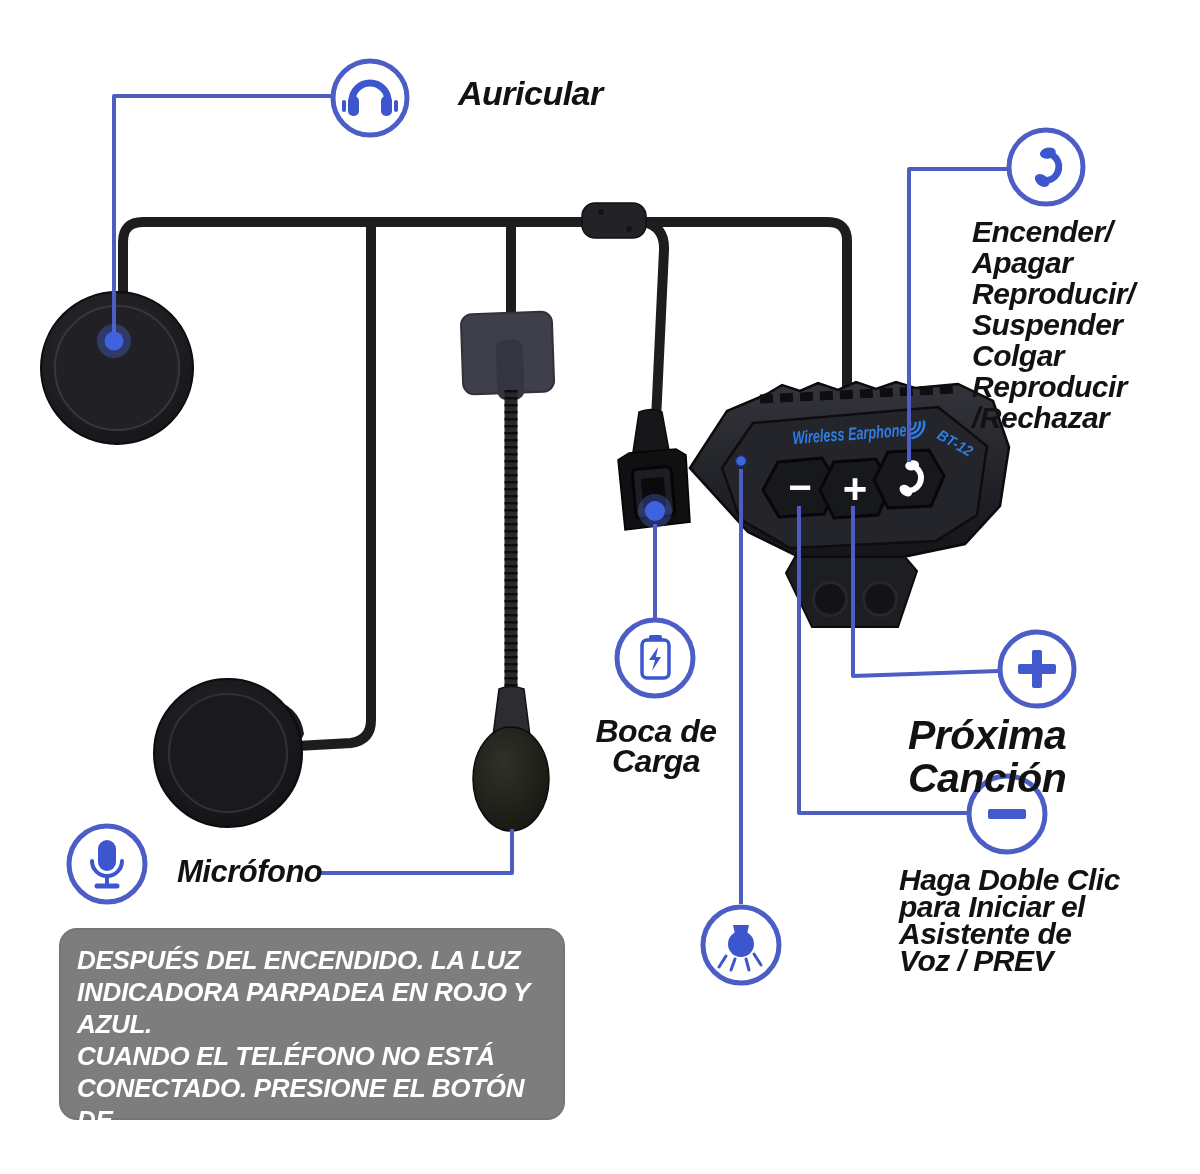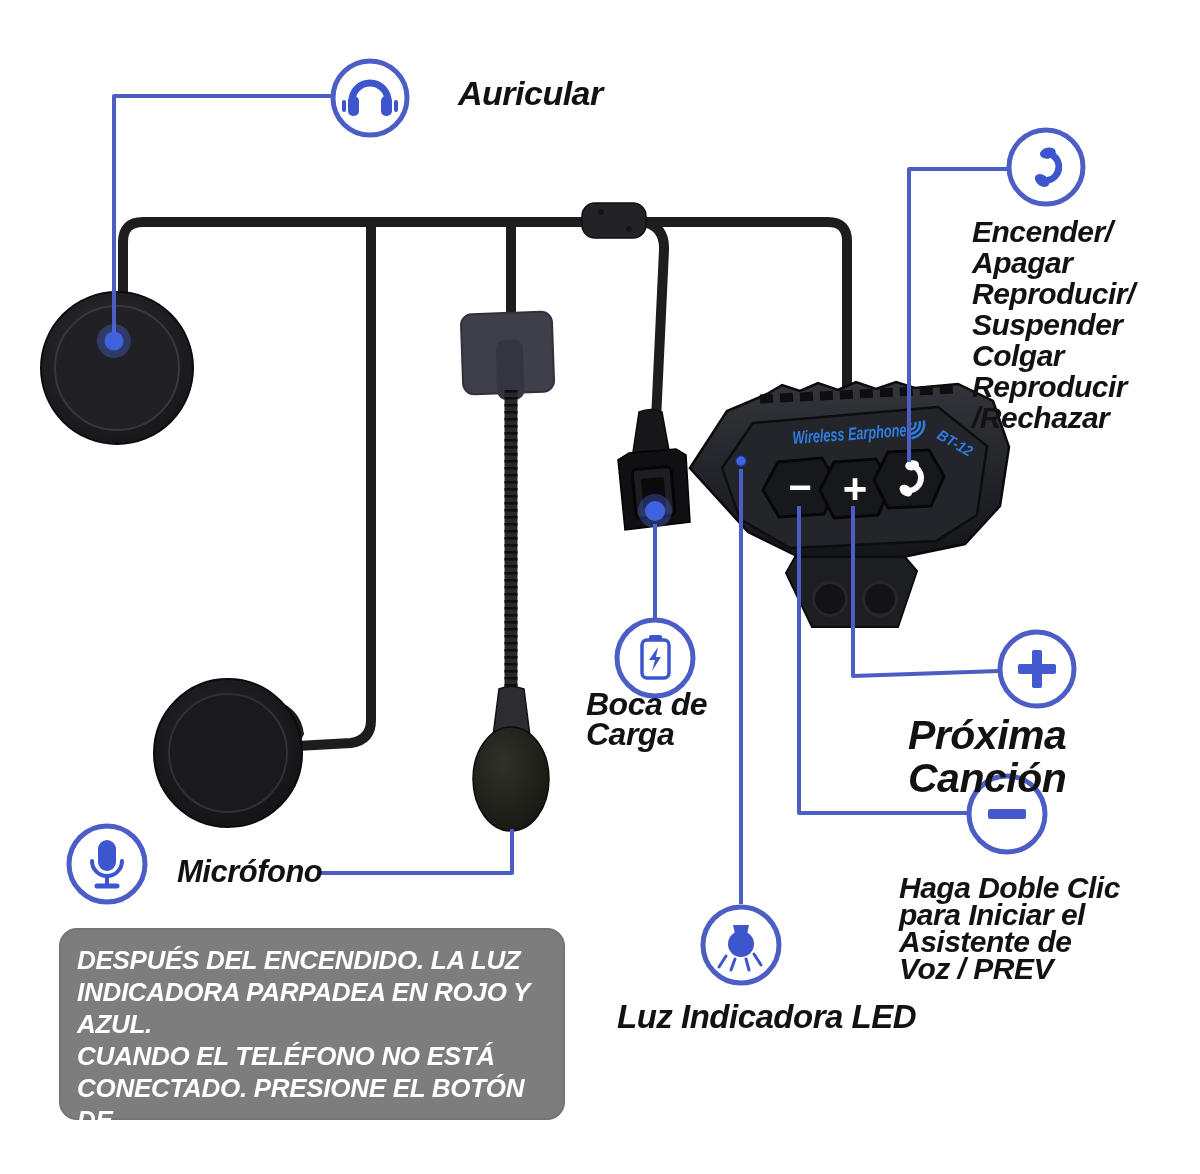--- a/index.html
+++ b/index.html
@@ -7,23 +7,23 @@
     position:relative;width:1200px;height:1174px;background:#ffffff;overflow:hidden;
     font-family:"Liberation Sans",sans-serif;
   }
   .stage svg{position:absolute;left:0;top:0;}
   .lbl{
     position:absolute;color:#121212;font-weight:bold;font-style:italic;
     white-space:pre-line;letter-spacing:-0.5px;line-height:1.04;
   }
   .lbl-auricular{left:430px;top:76px;font-size:34px;margin-left:28px;}
   .lbl-power{left:972px;top:216px;font-size:30px;line-height:31px;}
-  .lbl-charge{left:586px;top:689px;width:140px;font-size:32px;line-height:30px;}
+  .lbl-charge{left:586px;top:716px;width:140px;font-size:32px;line-height:30px;text-align:center;}
   .lbl-next{left:908px;top:714px;font-size:41px;}
-  .lbl-voice{left:899px;top:866px;font-size:30px;line-height:27px;margin-top:8px;}
+  .lbl-voice{left:899px;top:866px;font-size:30px;line-height:27px;}
   .lbl-mic{left:161px;top:856px;font-size:31px;margin-left:16px;}
   .lbl-led{left:617px;top:1000px;font-size:33px;}
   .info-box{
     position:absolute;left:59px;top:928px;width:506px;height:192px;box-sizing:border-box;
     background:#7d7d7d;border:2px solid #747474;border-radius:18px;padding:14px 16px;
     color:#ffffff;font-style:italic;font-weight:600;font-size:26px;line-height:32px;
     letter-spacing:-0.3px;white-space:pre-line;
   }
 </style>
 </head>
@@ -207,21 +207,20 @@
 Reproducir
 /Rechazar</div>
   <div class="lbl lbl-charge">Boca de
 Carga</div>
   <div class="lbl lbl-next">Próxima Canción</div>
   <div class="lbl lbl-voice">Haga Doble Clic
 para Iniciar el
 Asistente de
 Voz / PREV</div>
   <div class="lbl lbl-mic">Micrófono</div>
-  <div class="lbl lbl-led">Luz Indicadora LED</div>
 
   <div class="info-box">DESPUÉS DEL ENCENDIDO. LA LUZ
 INDICADORA PARPADEA EN ROJO Y AZUL.
 CUANDO EL TELÉFONO NO ESTÁ
 CONECTADO. PRESIONE EL BOTÓN DE
 ENCENDIDO DOS VECES PARA CAMBIAR EL
 IDIOMA</div>
 </div>
 
 </body></html>

